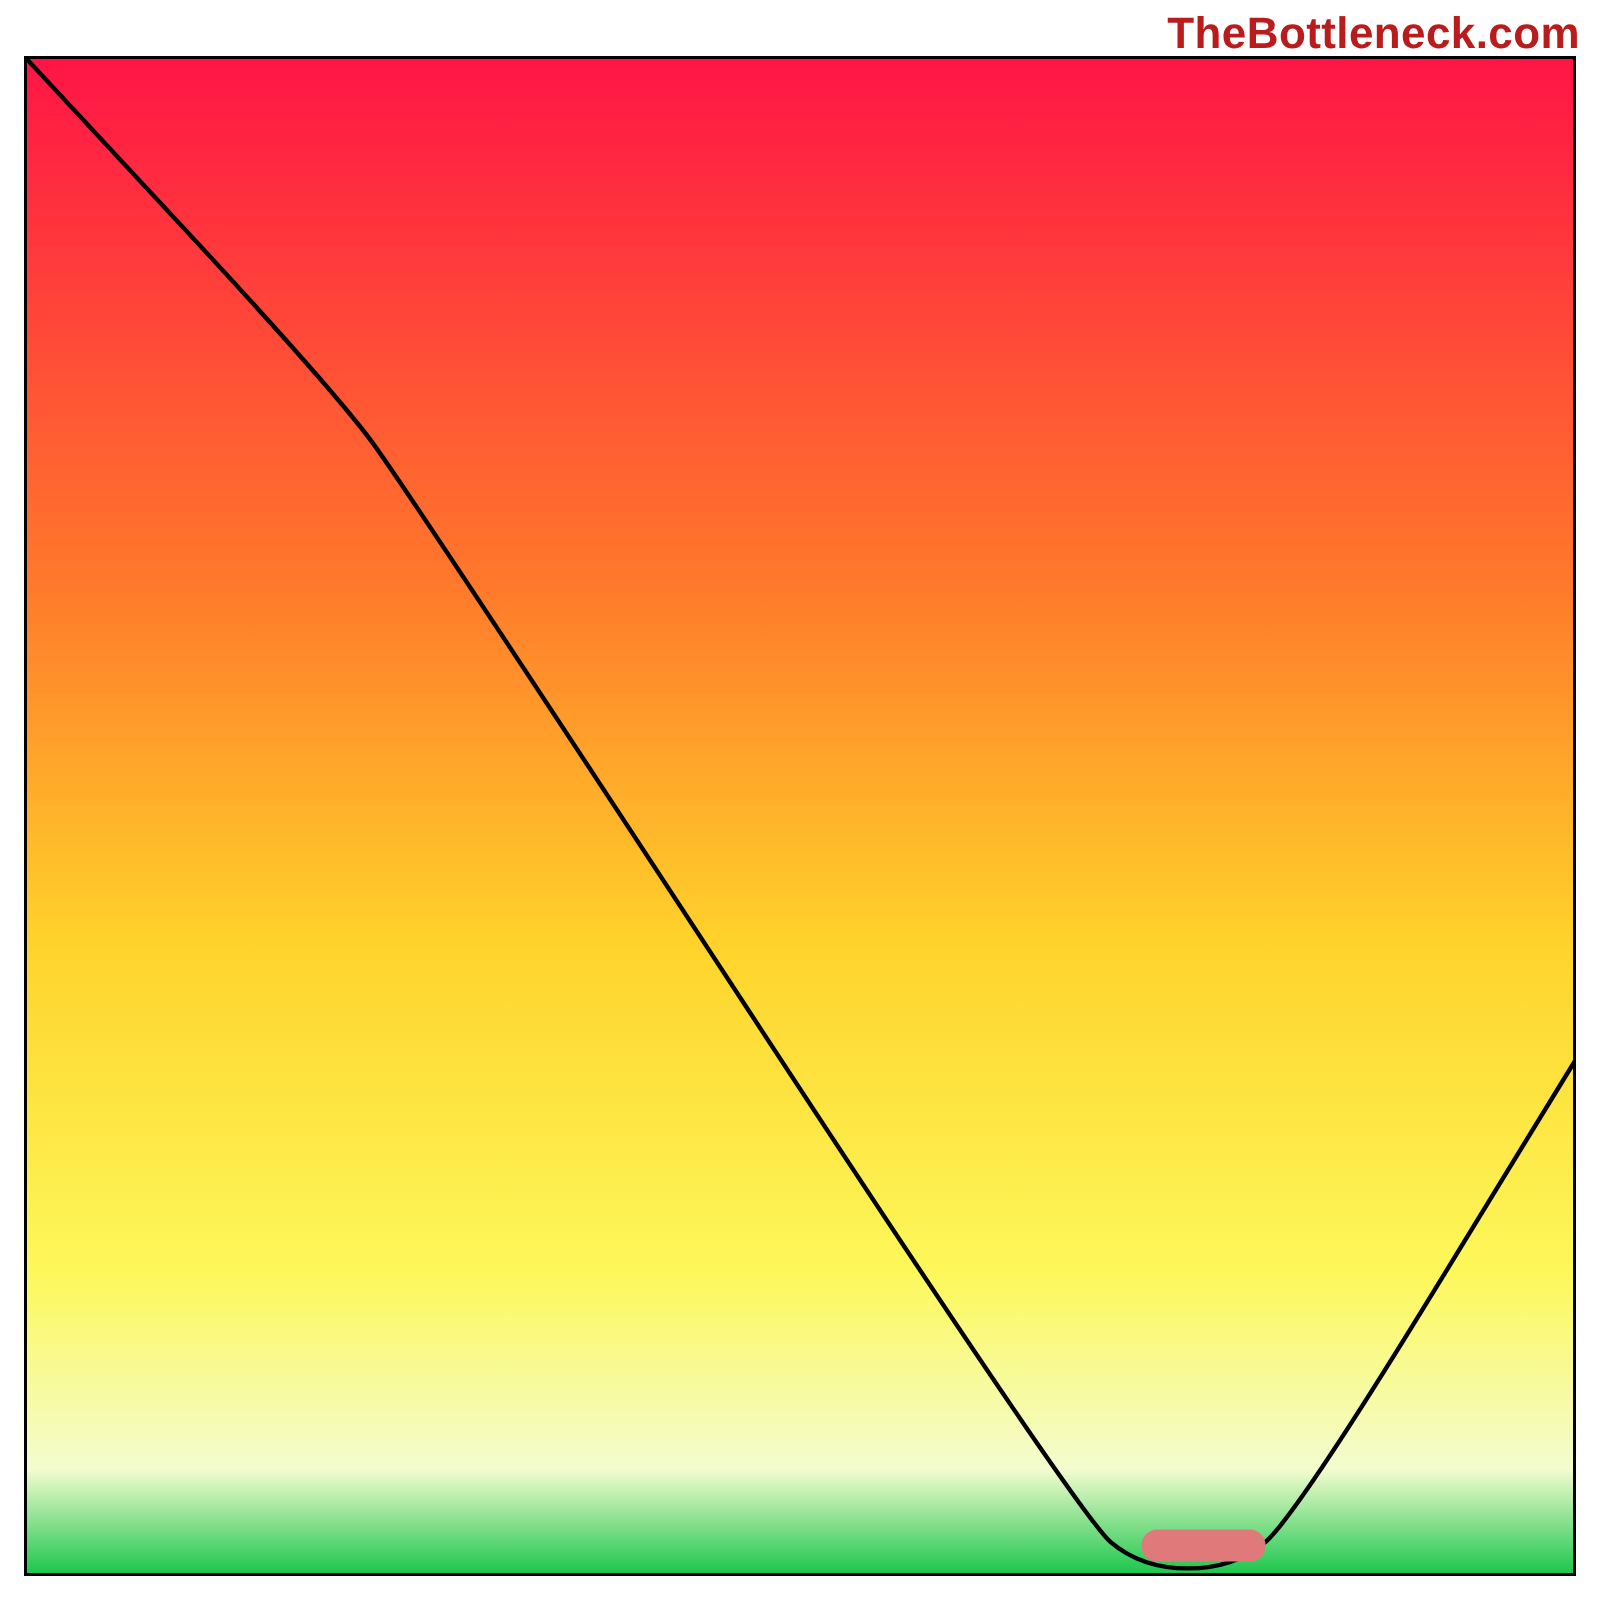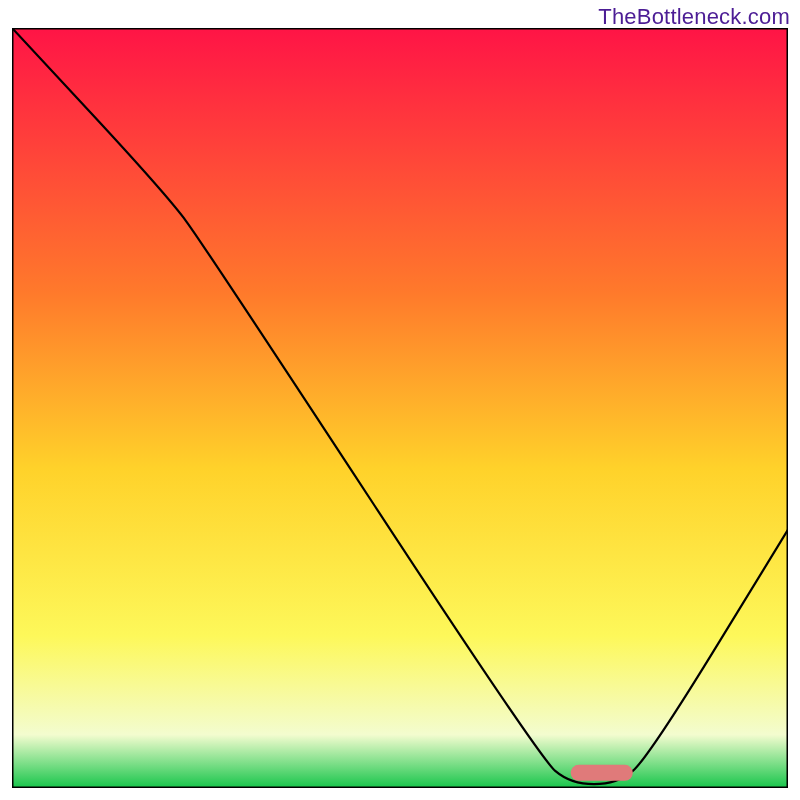--- a/index.html
+++ b/index.html
@@ -13,22 +13,22 @@
   .wrap {
     position: relative;
     width: 800px;
     height: 800px;
   }
   .watermark {
     position: absolute;
     top: 4px;
     right: 10px;
     font-size: 22px;
-    font-weight: 400;
-    color: #4c1d95;
+    font-weight: 700;
+    color: #b91c1c;
     letter-spacing: 0.2px;
     user-select: none;
   }
   .chart {
     position: absolute;
     left: 12px;
     top: 28px;
     width: 776px;
     height: 760px;
   }

